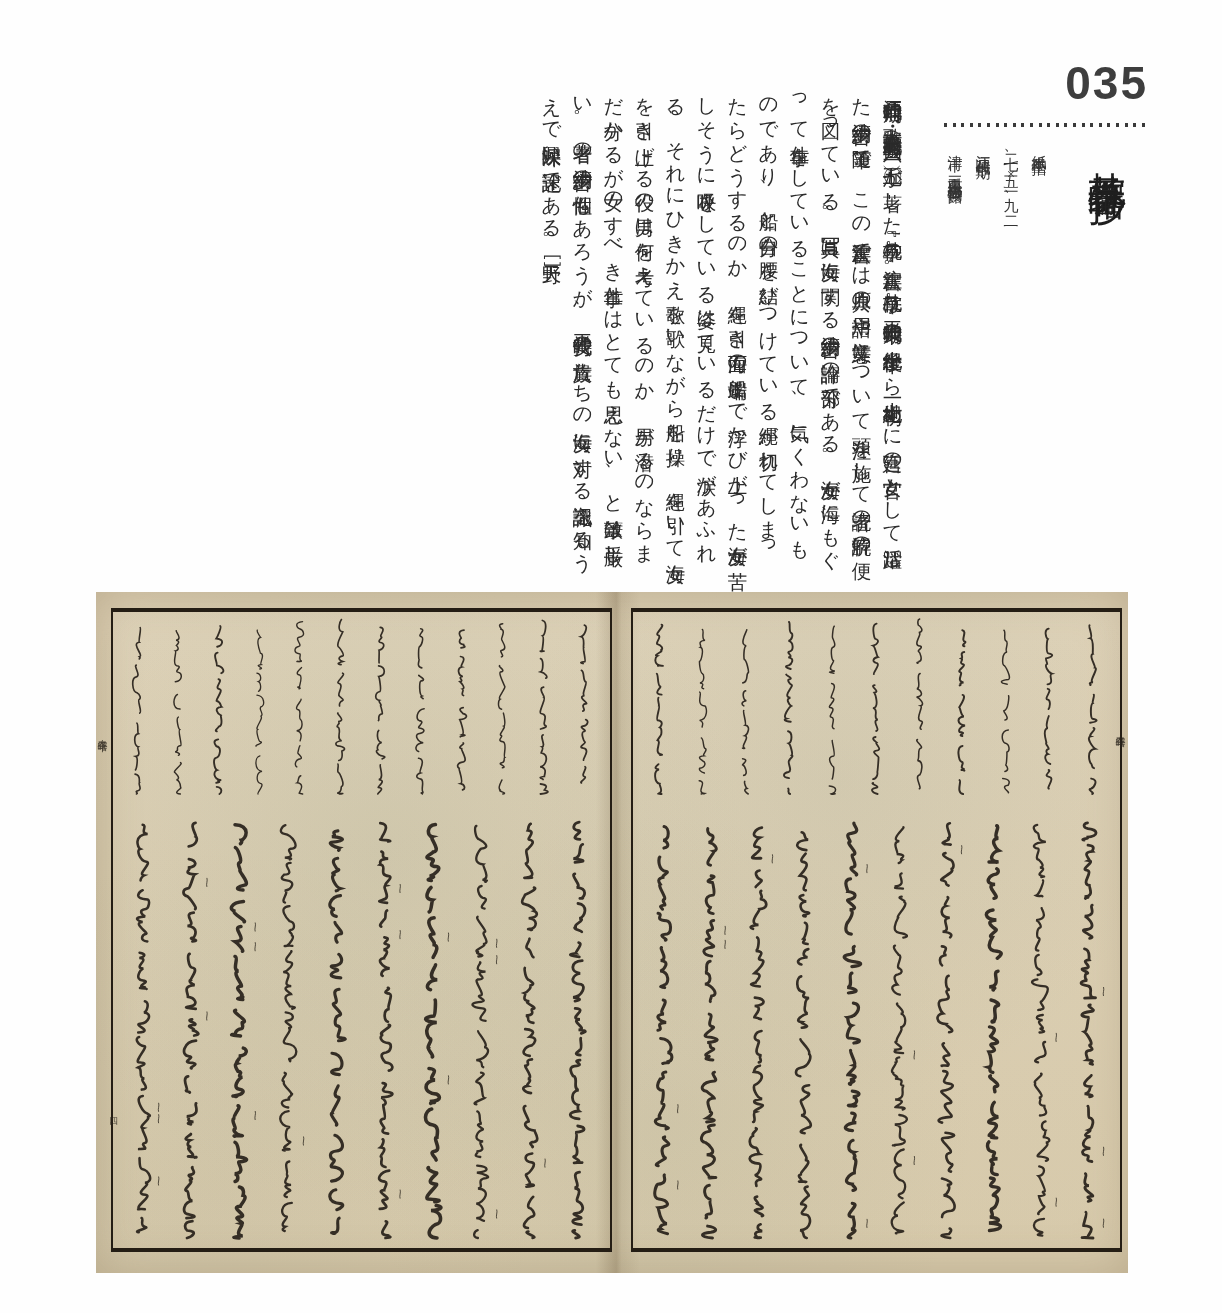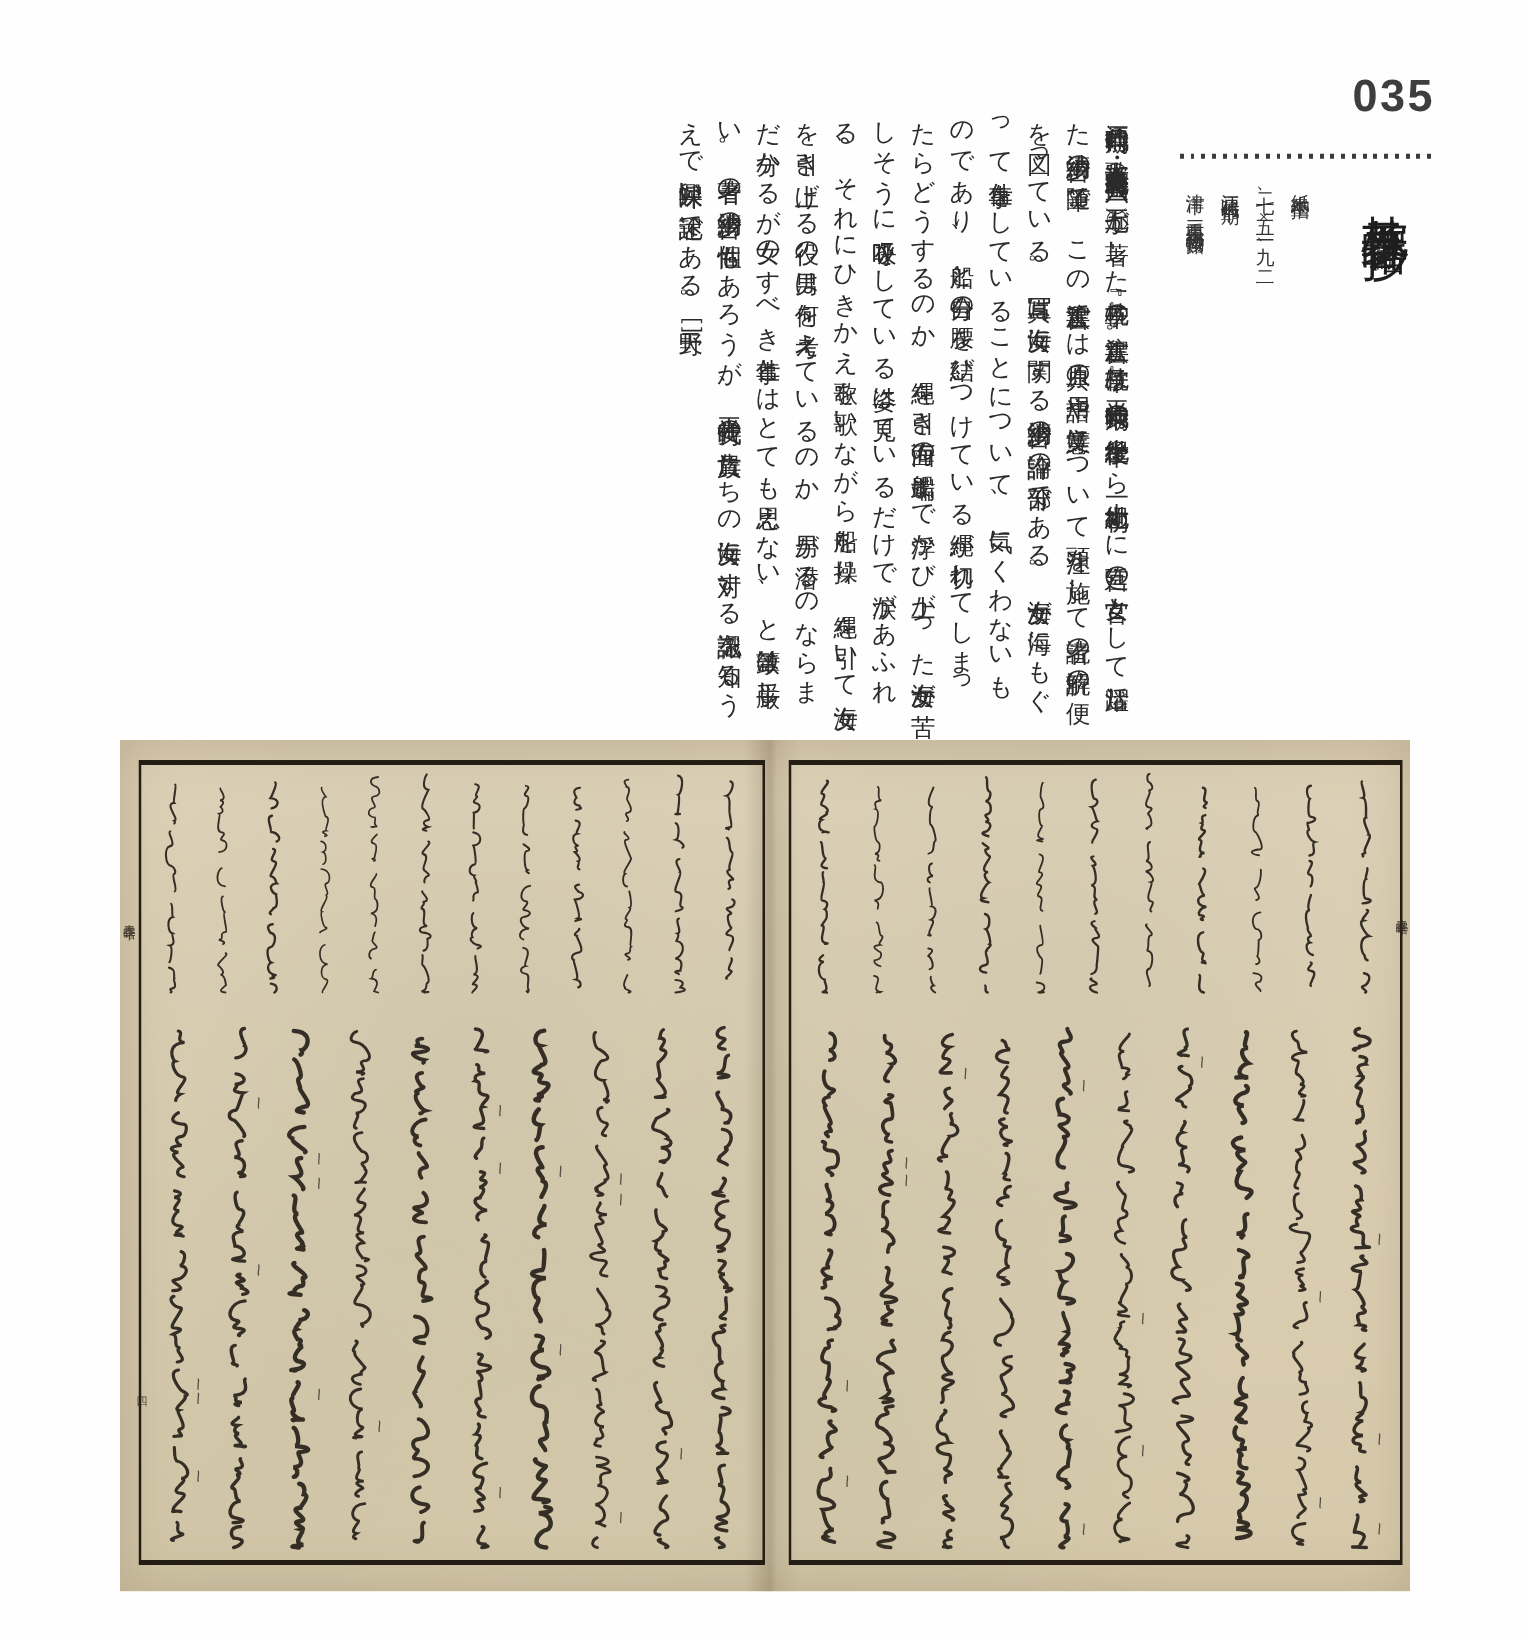--- a/index.html
+++ b/index.html
@@ -6,21 +6,21 @@
   .page{
     position:relative;width:1222px;height:1313px;background:#fefefe;overflow:hidden;
     font-family:"Liberation Serif","DejaVu Serif",serif;
   }
   .vtext{writing-mode:vertical-rl;text-orientation:mixed;}
 
   
   .page-num{
     position:absolute;top:56px;right:74px;
     font-family:"Liberation Sans","DejaVu Sans",sans-serif;
-    font-size:36px;font-weight:700;color:#3e3e3e;letter-spacing:2px;
+    font-size:46px;font-weight:700;color:#3e3e3e;letter-spacing:2px;
   }
   .dotted-rule{
     position:absolute;top:123px;right:75px;width:203px;height:4px;
     background:repeating-linear-gradient(90deg,#3a3a3a 0 3px,transparent 3px 8.6px);
   }
 
   
   .title-block{
     position:absolute;top:142px;right:90px;height:520px;
   }

